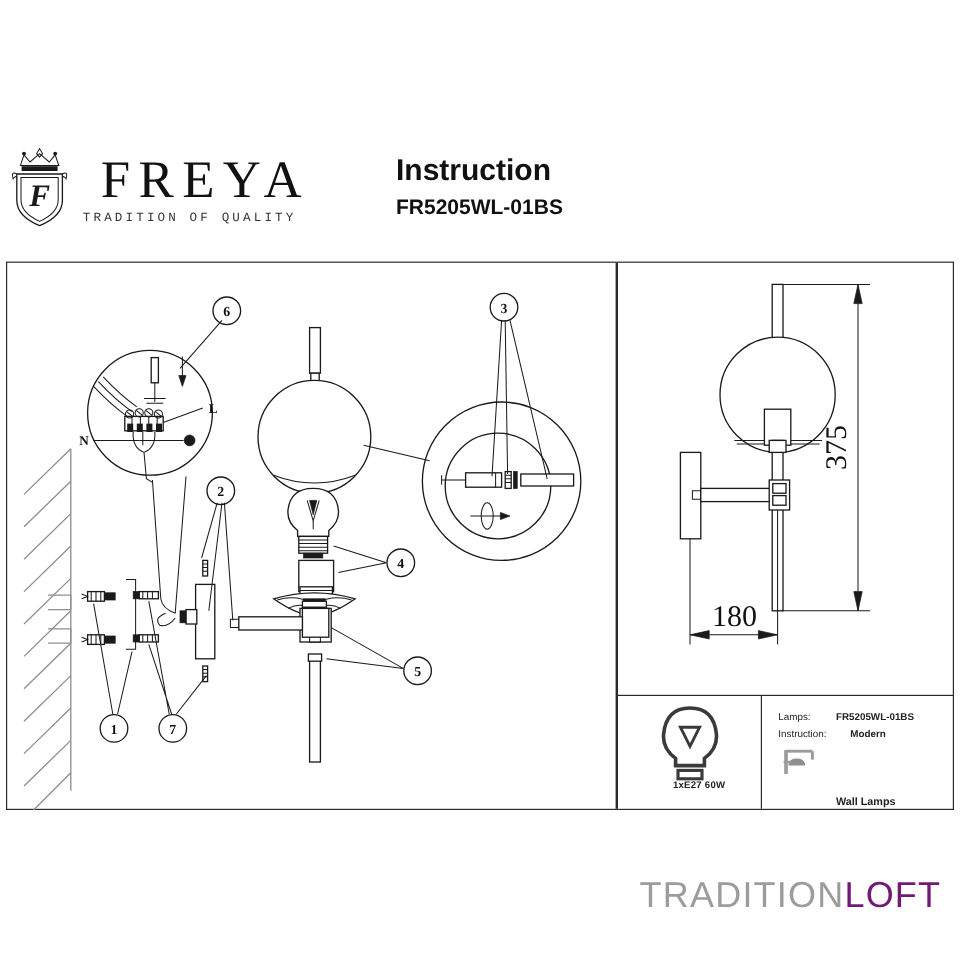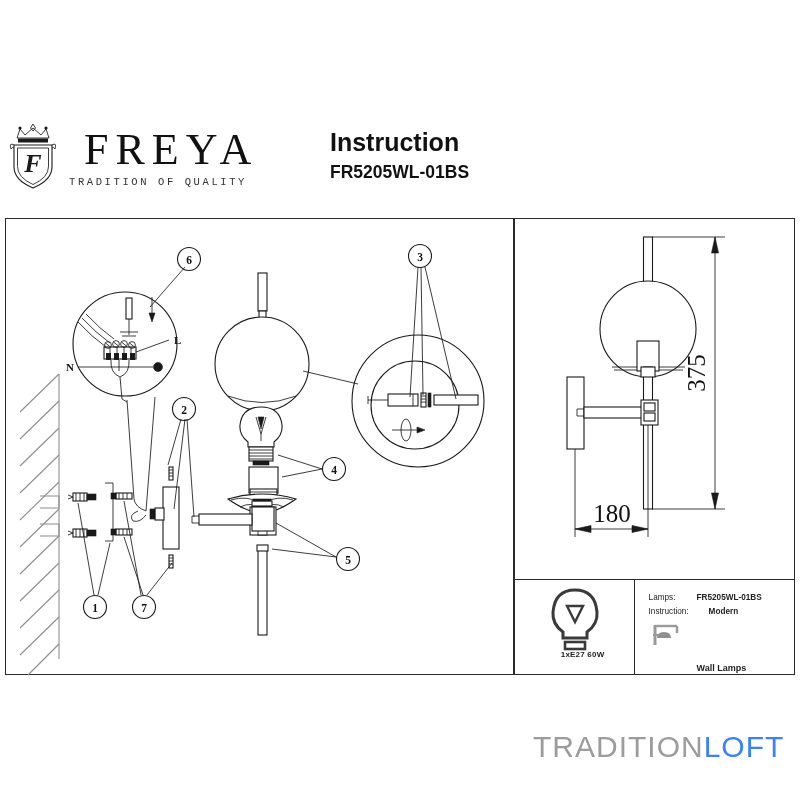--- a/index.html
+++ b/index.html
@@ -36,21 +36,21 @@
   #info-model-label{left:14px;top:13px;font-weight:400;}
   #info-model-value{left:62px;top:13px;}
   #info-coll-label{left:14px;top:27px;font-weight:400;}
   #info-coll-value{left:62px;top:27px;padding-left:12px;}
   #info-category{left:62px;top:52px;font-size:9px;margin-top:31px;}
 
   
   #watermark{position:absolute;left:533px;top:730px;font-size:30px;letter-spacing:1px;
       font-weight:400;font-family:"Liberation Sans",sans-serif;}
   #wm-a{color:#9c9c9c;}
-  #wm-b{color:#3b82f6;}
+  #wm-b{color:#701a75;}
 
   svg{display:block;overflow:visible;}
   .ln{fill:none;stroke:#1a1a1a;stroke-width:1.1;}
   .ln-t{fill:none;stroke:#1a1a1a;stroke-width:0.85;}
   .ln-h{fill:none;stroke:#8e8e8e;stroke-width:1.1;}
   .fillw{fill:#ffffff;stroke:#1a1a1a;stroke-width:1.1;}
   .fillk{fill:#1a1a1a;stroke:#1a1a1a;stroke-width:0.6;}
   .cnum{font-family:"Liberation Serif",serif;font-size:11.5px;font-weight:700;
         fill:#111;text-anchor:middle;}
   .nl{font-family:"Liberation Serif",serif;font-size:11px;font-weight:700;fill:#111;}

